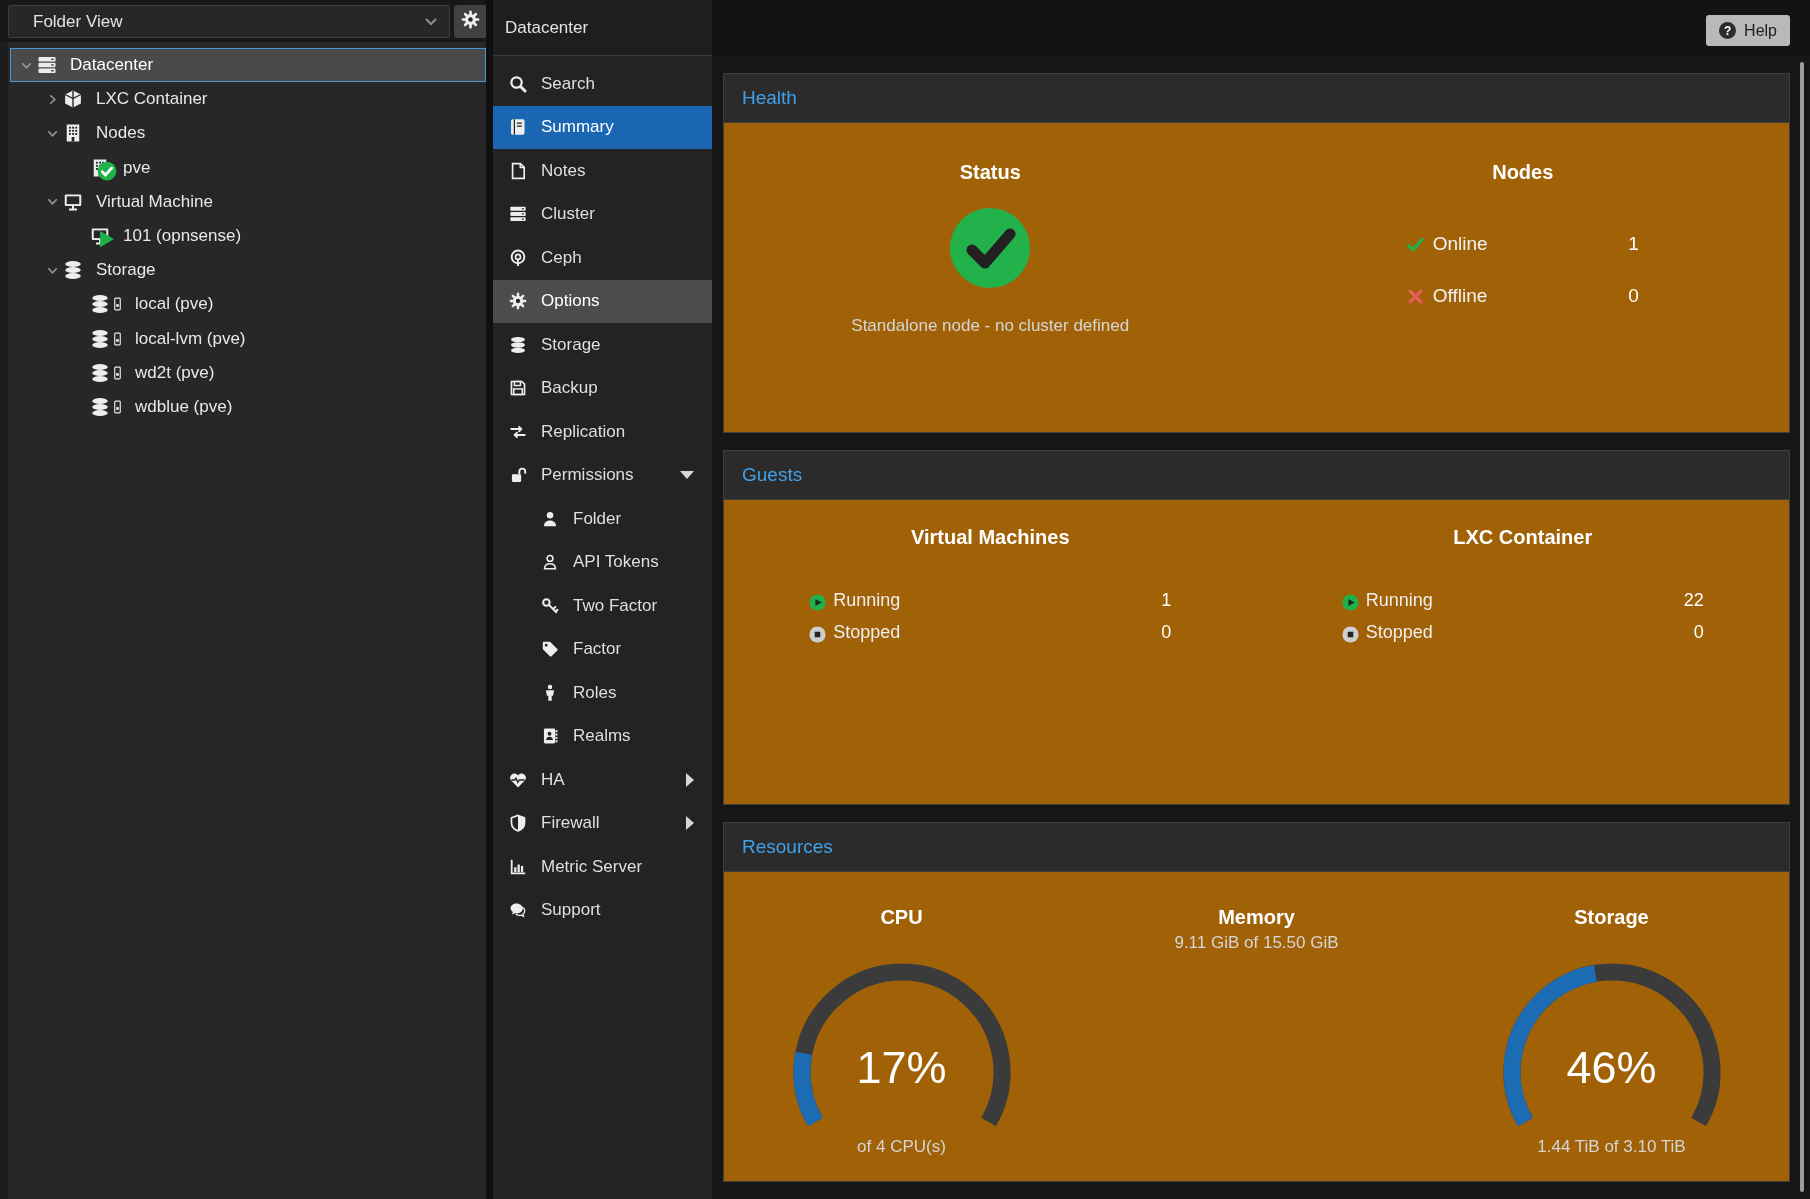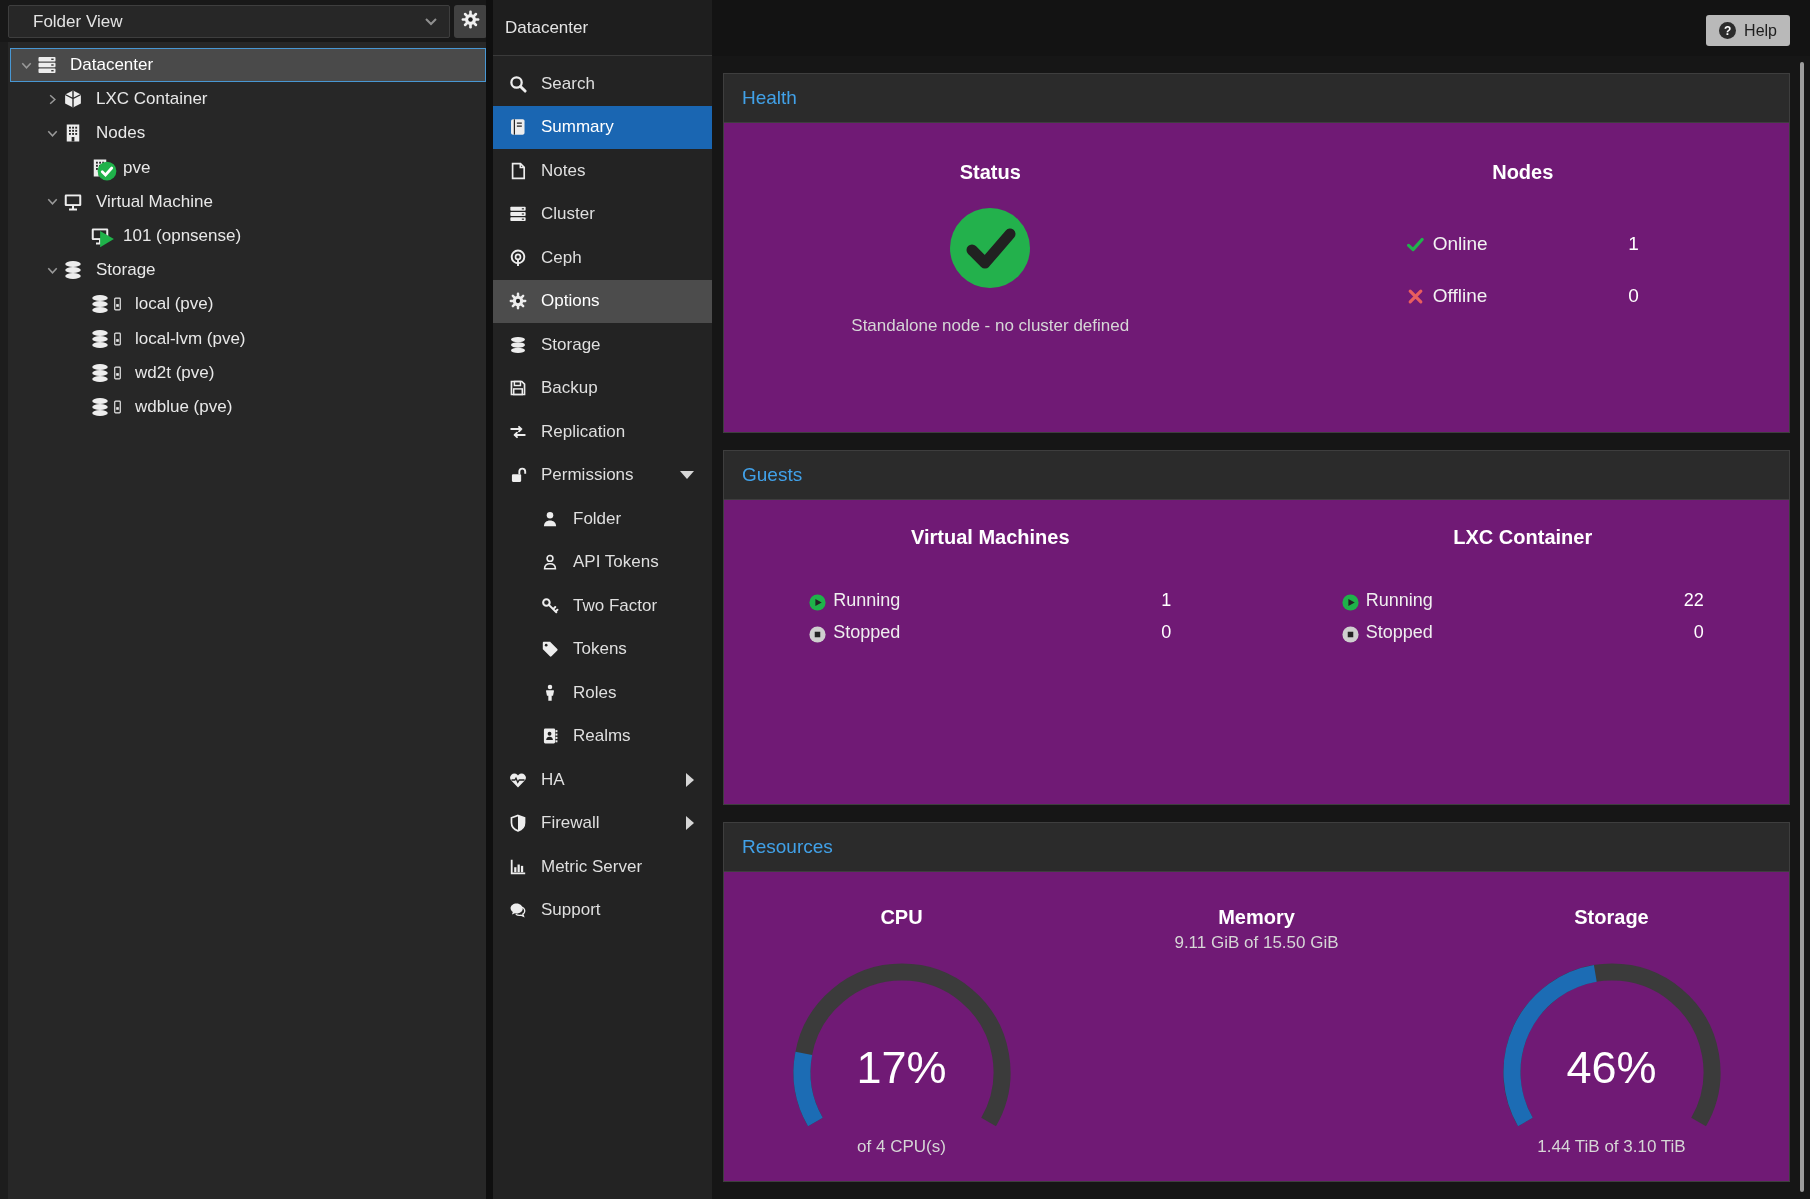--- a/index.html
+++ b/index.html
@@ -49,21 +49,21 @@
   .n-label{margin-left:13px;white-space:nowrap;}
   .n-caret-down{position:absolute;right:18px;width:0;height:0;
                 border-left:7px solid transparent;border-right:7px solid transparent;border-top:8px solid #d6d6d6;}
   .n-caret-right{position:absolute;right:18px;width:0;height:0;
                  border-top:7px solid transparent;border-bottom:7px solid transparent;border-left:8px solid #d6d6d6;}
   
   .content{position:absolute;left:712px;top:56px;width:1098px;height:1143px;background:#161616;}
   .band{position:absolute;left:11px;width:1067px;height:50px;background:#2b2b2b;
         border:1px solid #3e3e3e;box-sizing:border-box;display:flex;align-items:center;}
   .band-title{padding-left:18px;font-size:19px;color:#41a1e8;}
-  .panel{position:absolute;left:11px;width:1067px;background:#701a75;border:1px solid #3e3e3e;
+  .panel{position:absolute;left:11px;width:1067px;background:#a16207;border:1px solid #3e3e3e;
          border-top:none;box-sizing:border-box;}
   .cols2{display:flex;} .cols2>div{flex:1;}
   .cols3{display:flex;} .cols3>div{flex:1;}
   .sec-title{text-align:center;font-size:20px;font-weight:bold;color:#fff;}
   .status-circle{display:flex;justify-content:center;margin-top:22px;}
   .status-msg{text-align:center;font-size:17px;color:#d6d6d6;margin-top:26px;}
   .hrows{width:232px;margin:34px auto 0;}
   .hrow{display:flex;align-items:center;height:52px;font-size:19px;color:#f2f2f2;}
   .hrow .hicon{width:26px;display:flex;} .hrow .hicon svg{width:17px;height:17px;}
   .hrow .hval{margin-left:auto;color:#fff;}
@@ -470,21 +470,21 @@
           </span>
           <span class="n-label">Two Factor</span>
         </div>
         <div class="nav-row indent">
           <span class="n-icon">
             <svg viewBox="0 0 16 16">
               <path fill="currentColor" d="M1.6 2.6c0-.6.4-1 1-1h5.2c.3 0 .5.1.7.3l6 6c.4.4.4 1 0 1.4l-5.2 5.2c-.4.4-1 .4-1.4 0l-6-6a1 1 0 0 1-.3-.7z"></path>
               <circle cx="4.6" cy="4.6" r="1.2" fill="#232323"></circle>
             </svg>
           </span>
-          <span class="n-label">Tokens</span>
+          <span class="n-label">Factor</span>
         </div>
         <div class="nav-row indent">
           <span class="n-icon">
             <svg viewBox="0 0 16 16">
               <g fill="currentColor">
                 <circle cx="8" cy="2.6" r="2"></circle>
                 <path d="M5.2 5.6h5.6c.5 0 .8.4.7.9l-.8 4h-1.2v4.3H6.5v-4.3H5.3l-.8-4c-.1-.5.2-.9.7-.9z"></path>
               </g>
             </svg>
           </span>

